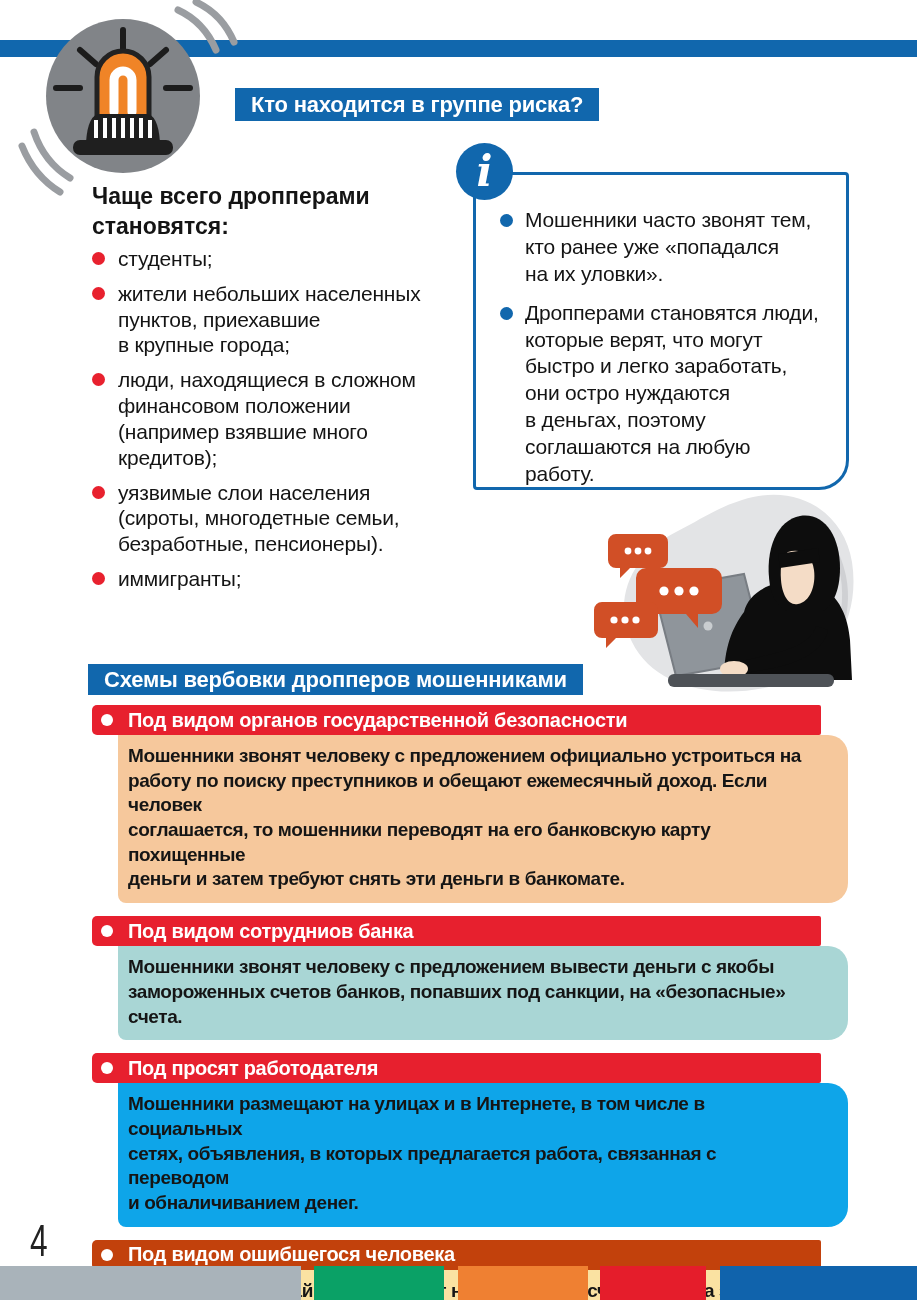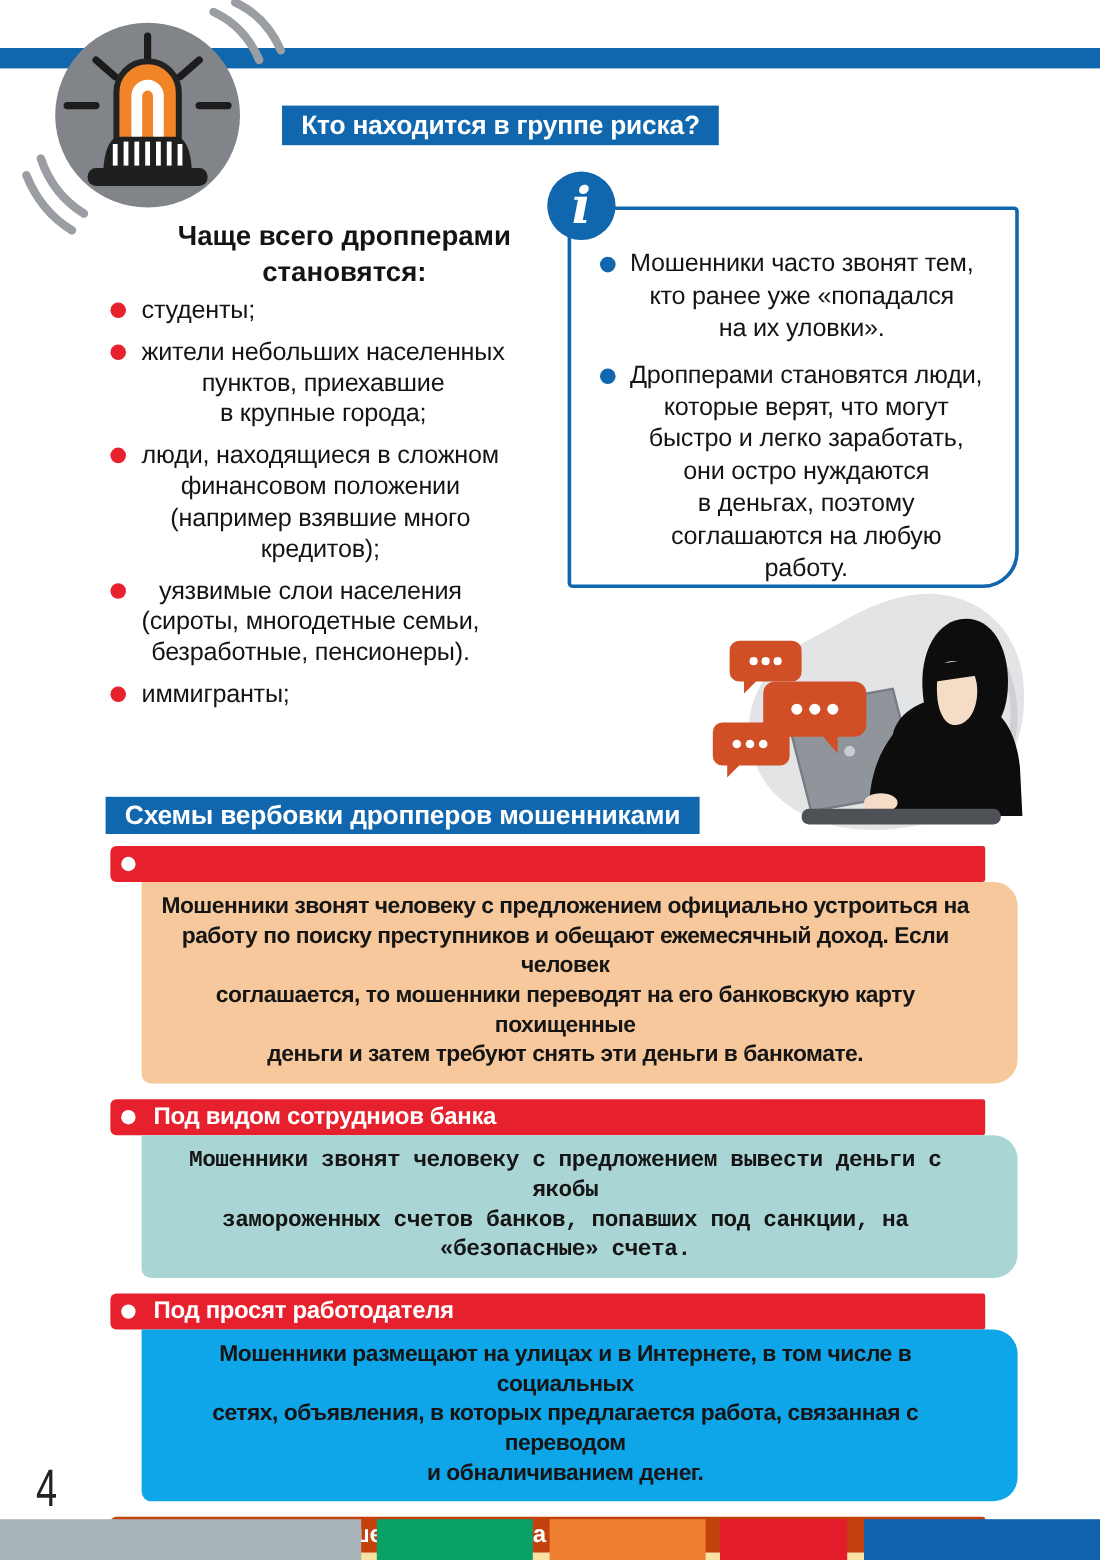--- a/index.html
+++ b/index.html
@@ -1,20 +1,20 @@
 <!DOCTYPE html>
 <html><head>
 <meta charset="utf-8">
 <style>
   * { margin:0; padding:0; box-sizing:border-box; }
   html,body { background:#ffffff; }
   .page {
     position:relative; width:917px; height:1300px; margin:0 auto;
     background:#ffffff; overflow:hidden;
-    font-family:"Liberation Sans","DejaVu Sans",sans-serif; color:#141414;text-align:center;
+    font-family:"Liberation Sans","DejaVu Sans",sans-serif; color:#141414;
   }
   .top-bar { position:absolute; left:0; top:40px; width:917px; height:17px; }
 
   .siren-wrap { position:absolute; left:18px; top:0; width:236px; height:206px; }
 
   .badge {
     position:absolute; display:flex; align-items:center;
     color:#ffffff; font-weight:bold; padding:0 16px; letter-spacing:-0.2px;
   }
   .badge1 { left:235px; top:88px; height:33px; font-size:22px; }
@@ -209,32 +209,33 @@
   </div>
 
   <div class="badge badge2" style="background: rgb(17, 103, 173);">
     <span>Схемы вербовки дропперов мошенниками</span>
   </div>
 
   <div class="schemes">
       <div class="scheme">
         <div class="scheme-bar" style="background: rgb(231, 32, 46);">
           <span class="dot"></span>
+          <span class="scheme-title">Под видом органов государственной безопасности</span>
         </div>
         <div class="scheme-body" style="background: rgb(246, 200, 156);">Мошенники звонят человеку с предложением официально устроиться на
 работу по поиску преступников и обещают ежемесячный доход. Если человек
 соглашается, то мошенники переводят на его банковскую карту похищенные
 деньги и затем требуют снять эти деньги в банкомате.</div>
       </div>
       <div class="scheme">
         <div class="scheme-bar" style="background: rgb(231, 32, 46);">
           <span class="dot"></span>
           <span class="scheme-title">Под видом сотрудниов банка</span>
         </div>
-        <div class="scheme-body" style="background: rgb(169, 214, 213); font-family: Liberation Mono, monospace;">Мошенники звонят человеку с предложением вывести деньги с якобы
+        <div class="scheme-body" style="background: rgb(169, 214, 213);">Мошенники звонят человеку с предложением вывести деньги с якобы
 замороженных счетов банков, попавших под санкции, на «безопасные» счета.</div>
       </div>
       <div class="scheme">
         <div class="scheme-bar" style="background: rgb(231, 32, 46);">
           <span class="dot"></span>
           <span class="scheme-title">Под просят работодателя</span>
         </div>
         <div class="scheme-body" style="background: #0ea5e9;">Мошенники размещают на улицах и в Интернете, в том числе в социальных
 сетях, объявления, в которых предлагается работа, связанная с переводом
 и обналичиванием денег.</div>

